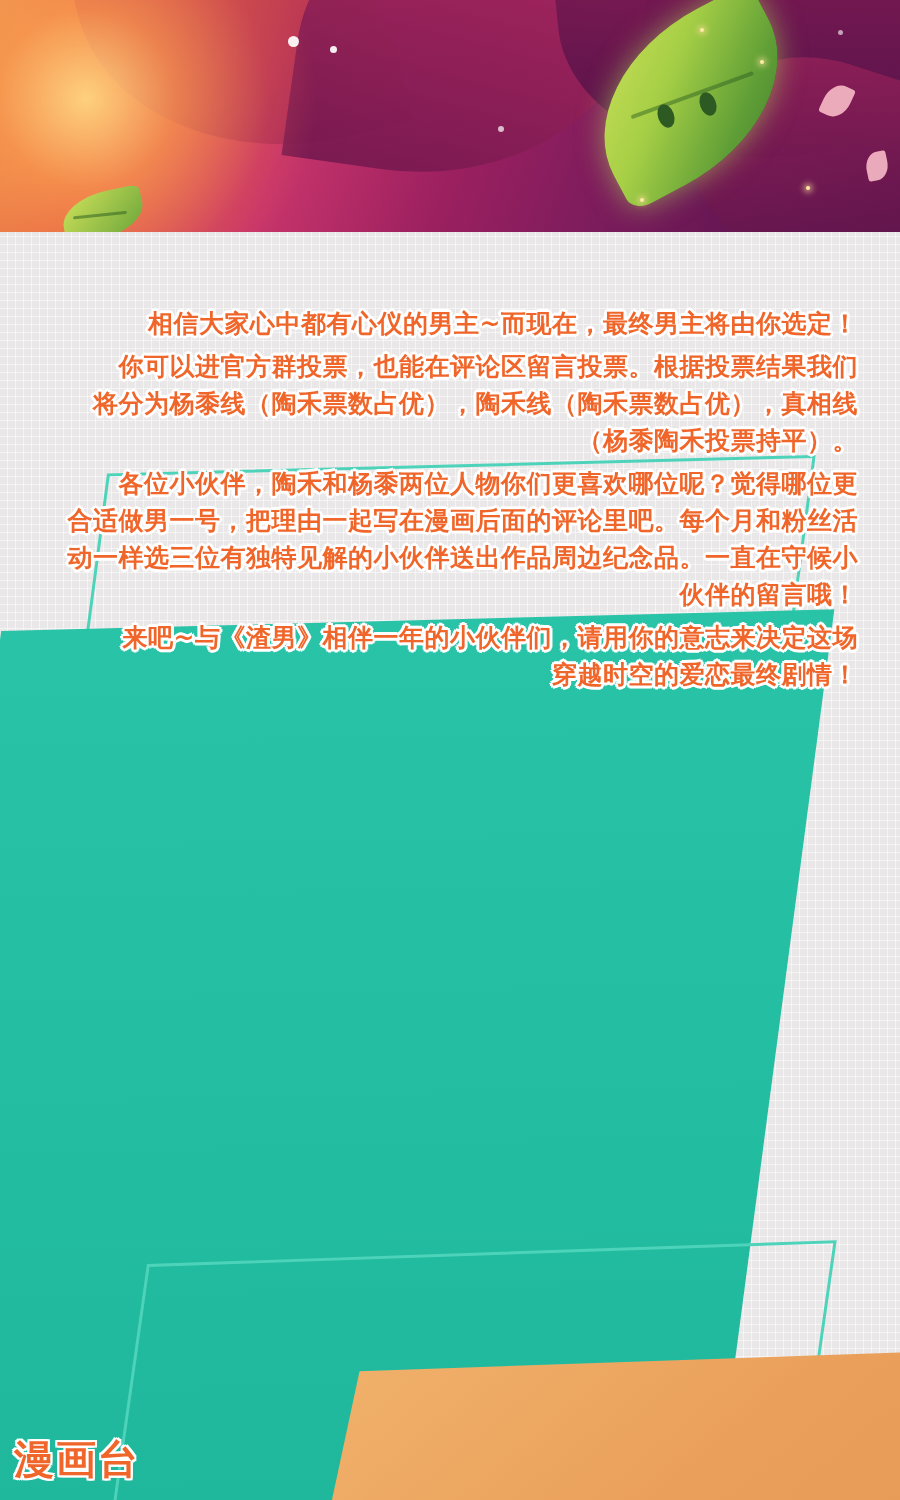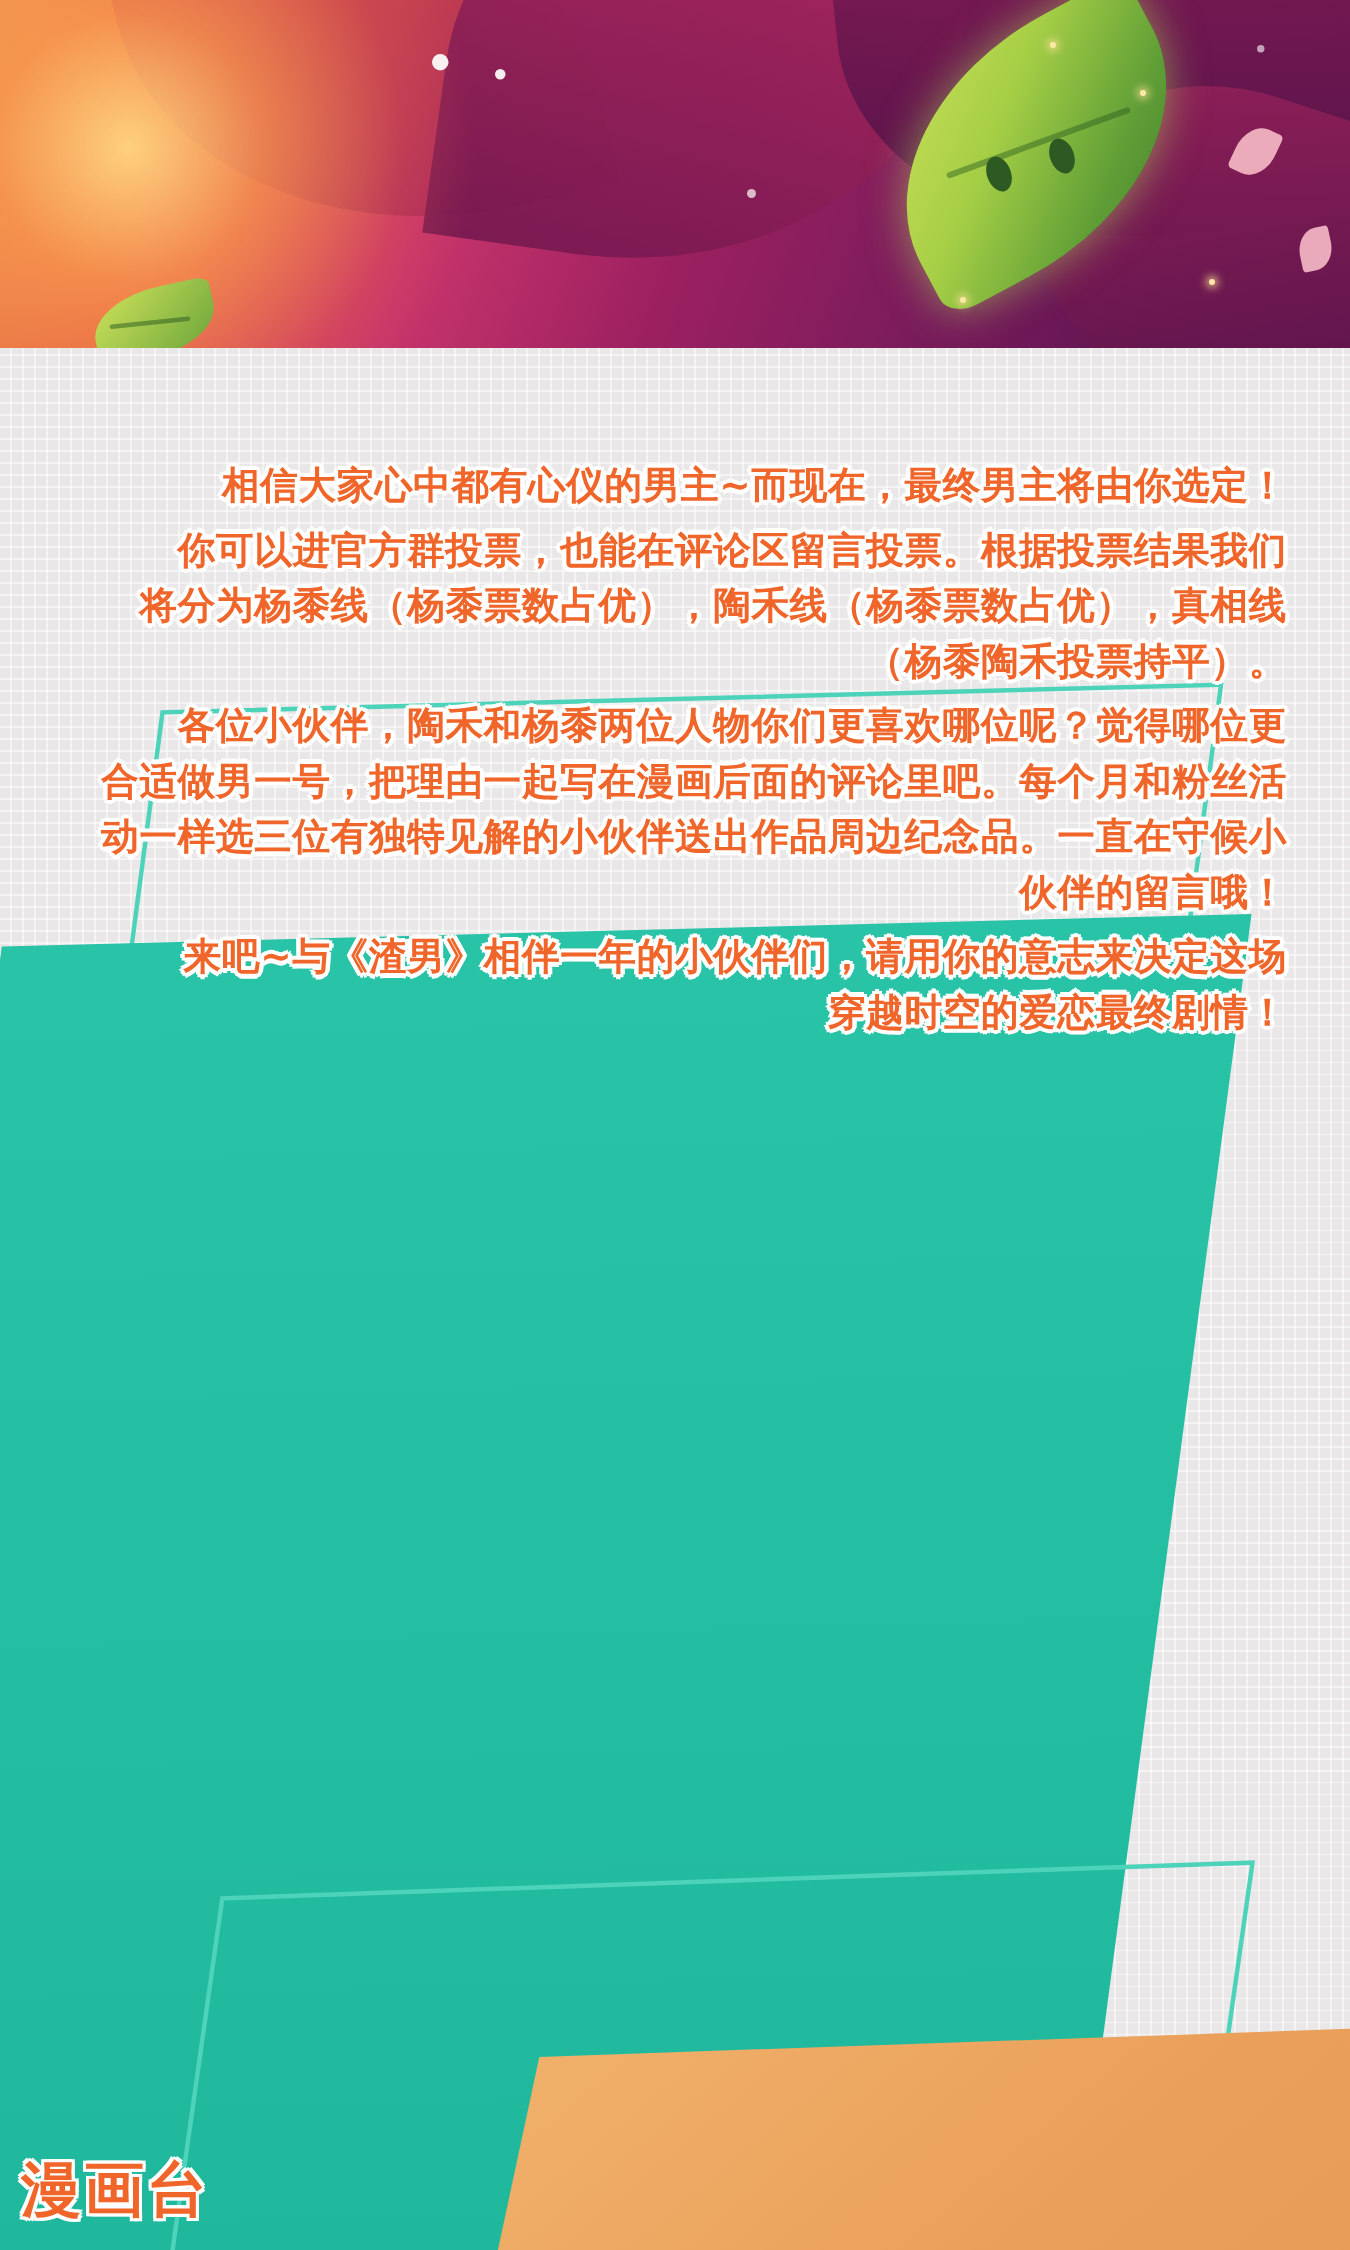--- a/index.html
+++ b/index.html
@@ -240,20 +240,20 @@
   <div class="paper">
     <div class="teal-outline"></div>
     <div class="teal-shape teal-main"></div>
     <div class="teal-outline2"></div>
     <div class="orange-shape"></div>
 
   </div>
 
   <div class="text-block">
     <p class="para p-first">相信大家心中都有心仪的男主~而现在，最终男主将由你选定！</p>
-    <p class="para">你可以进官方群投票，也能在评论区留言投票。根据投票结果我们将分为杨黍线（杨黍票数占优），陶禾线（杨黍票数占优），真相线（杨黍陶禾投票持平）。</p>
+    <p class="para">你可以进官方群投票，也能在评论区留言投票。根据投票结果我们将分为杨黍线（陶禾票数占优），陶禾线（陶禾票数占优），真相线（杨黍陶禾投票持平）。</p>
     <p class="para">各位小伙伴，陶禾和杨黍两位人物你们更喜欢哪位呢？觉得哪位更合适做男一号，把理由一起写在漫画后面的评论里吧。每个月和粉丝活动一样选三位有独特见解的小伙伴送出作品周边纪念品。一直在守候小伙伴的留言哦！</p>
     <p class="para">来吧~与《渣男》相伴一年的小伙伴们，请用你的意志来决定这场穿越时空的爱恋最终剧情！</p>
   </div>
 
   <div class="watermark">漫画台</div>
 
 </div>
 
 </body></html>

